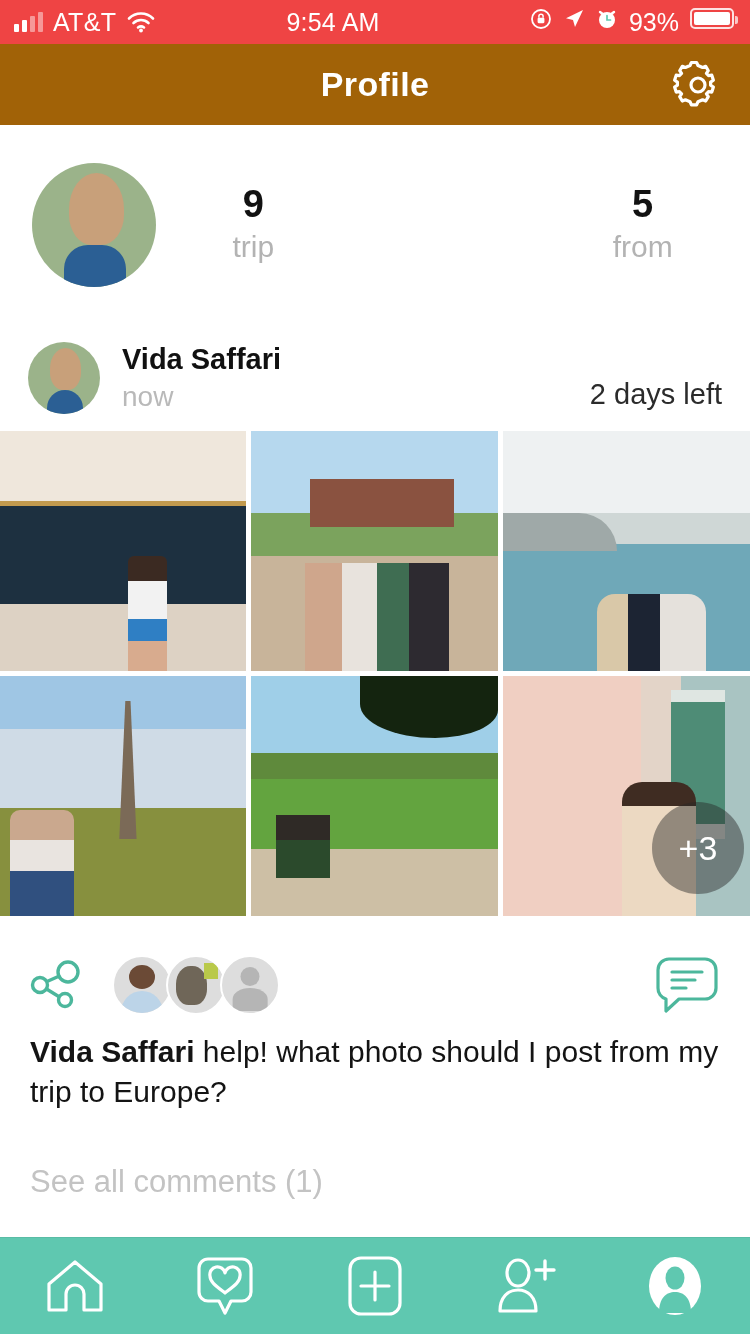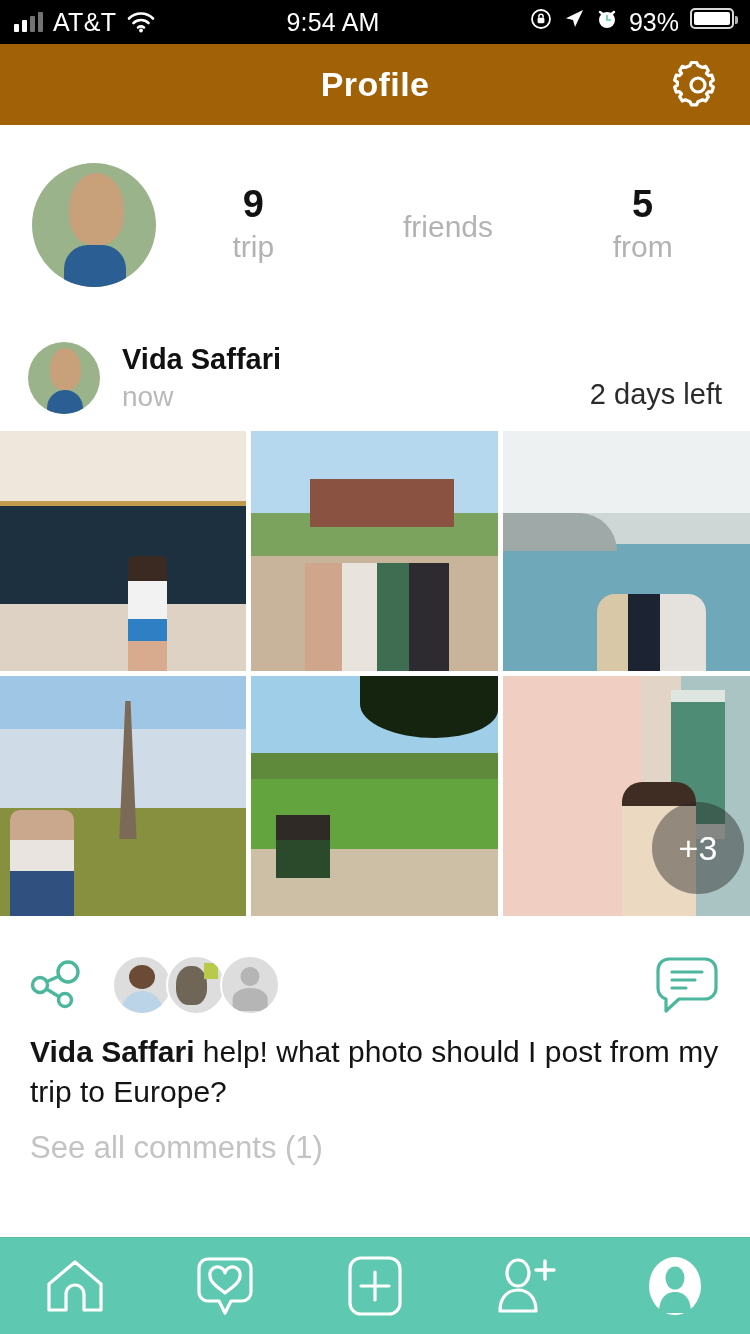--- a/index.html
+++ b/index.html
@@ -7,21 +7,21 @@
     width:750px; height:1334px;
     background:#ffffff;
     font-family:"Liberation Sans", sans-serif;
     overflow:hidden;
   }
   #app { position:relative; width:750px; height:1334px; background:#fff; }
 
   
   .statusbar{
     position:absolute; top:0; left:0; width:750px; height:44px;
-    background:#000000; color:#fff;
+    background:#ef4444; color:#fff;
     display:flex; align-items:center;
   }
   .sb-left{ position:absolute; left:14px; display:flex; align-items:center; gap:10px; }
   .sb-center{ position:absolute; left:0; width:666px; text-align:center;
     font-size:25px; font-weight:400; letter-spacing:.2px; }
   .sb-right{ position:absolute; right:16px; display:flex; gap:11px; }
   .carrier{ font-size:25px; letter-spacing:.3px; }
   .bars{ display:flex; align-items:flex-end; gap:3px; height:20px; }
   .bars i{ display:block; width:5px; background:#fff; border-radius:1px; }
   .bars i.b1{ height:8px; }  .bars i.b2{ height:12px; }
@@ -99,21 +99,21 @@
   .comment-btn{ margin-left:auto; margin-right:28px; width:70px; height:70px;
     display:flex; align-items:center; justify-content:center; }
 
   
   .caption{
     position:absolute; top:1032px; left:30px; width:690px;
     font-size:30px; line-height:1.33; color:#141414;
   }
   .caption b{ font-weight:700; }
   .see-all{
-    position:absolute; top:1130px; left:30px;
+    position:absolute; top:1164px; left:30px;
     font-size:31px; color:#c3c3c3;
   }
 
   
   .tabbar{
     position:absolute; bottom:0; left:0; width:750px; height:97px;
     background:#5fc8b0; display:flex; align-items:center;
     border-top:1px solid rgba(0,0,0,.06);
   }
   .tab{ flex:1; display:flex; align-items:center; justify-content:center; height:100%; }
@@ -265,21 +265,20 @@
   <div class="profile-row">
     <div class="avatar-lg">
       <div class="ph p-face"></div>
     </div>
     <div class="stats">
       <div class="stat">
         <div class="num">9</div>
         <div class="lbl">trip</div>
       </div>
       <div class="stat">
-        <div class="lbl">friends</div>
       </div>
       <div class="stat">
         <div class="num">5</div>
         <div class="lbl">from</div>
       </div>
     </div>
   </div>
 
   <div class="post-head">
     <div class="avatar-sm">

